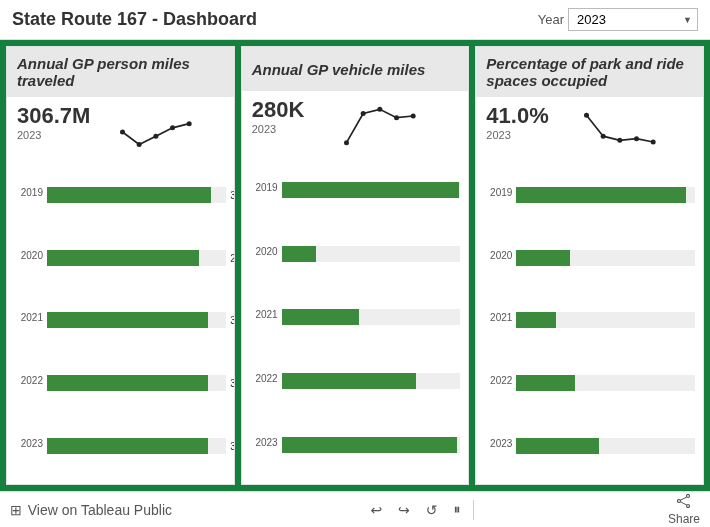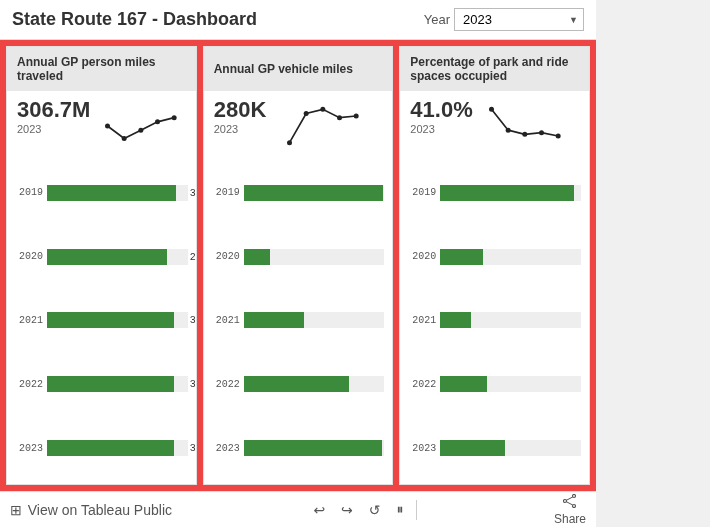--- a/index.html
+++ b/index.html
@@ -5,22 +5,22 @@
     * { box-sizing: border-box; margin: 0; padding: 0; }
     body {
       font-family: Arial, sans-serif;
       background: #f0f0f0;
       width: 710px;
       height: 527px;
       overflow: hidden;
       position: relative;
     }
     .main-container {
-      background: #ef4444;
-      width: 596px;
+      background: #15803d;
+      width: 710px;
       height: 527px;
       display: flex;
       flex-direction: column;
     }
     .header {
       background: #fff;
       display: flex;
       align-items: center;
       justify-content: space-between;
       padding: 8px 12px;
@@ -81,26 +81,27 @@
       background: #fff;
       flex: 1;
       display: flex;
       flex-direction: column;
       border: 1px solid #e0e0e0;
       overflow: hidden;
     }
     .panel-header {
       background: #e8e8e8;
       padding: 8px 10px;
-      font-size: 12px;
+      font-size: 15px;
       font-weight: bold;
       color: #333;
       min-height: 44px;
       display: flex;
       align-items: center;
+      font-style: italic;
     }
     .panel-summary {
       padding: 6px 10px 2px 10px;
       display: flex;
       align-items: flex-start;
       gap: 6px;
     }
     .summary-left {
       display: flex;
       flex-direction: column;
@@ -123,24 +124,23 @@
     }
     .panel-chart {
       flex: 1;
       padding: 4px 8px;
       display: flex;
       flex-direction: column;
       justify-content: space-around;
     }
     .bar-row {
       display: flex;
-      align-items: center;
+      align-items: flex-start;
       gap: 4px;
       height: 22px;
-      font-family: Liberation Mono, monospace;
     }
     .bar-year-label {
       font-size: 10px;
       color: #555;
       width: 28px;
       text-align: right;
       flex-shrink: 0;
     }
     .bar-track {
       flex: 1;

